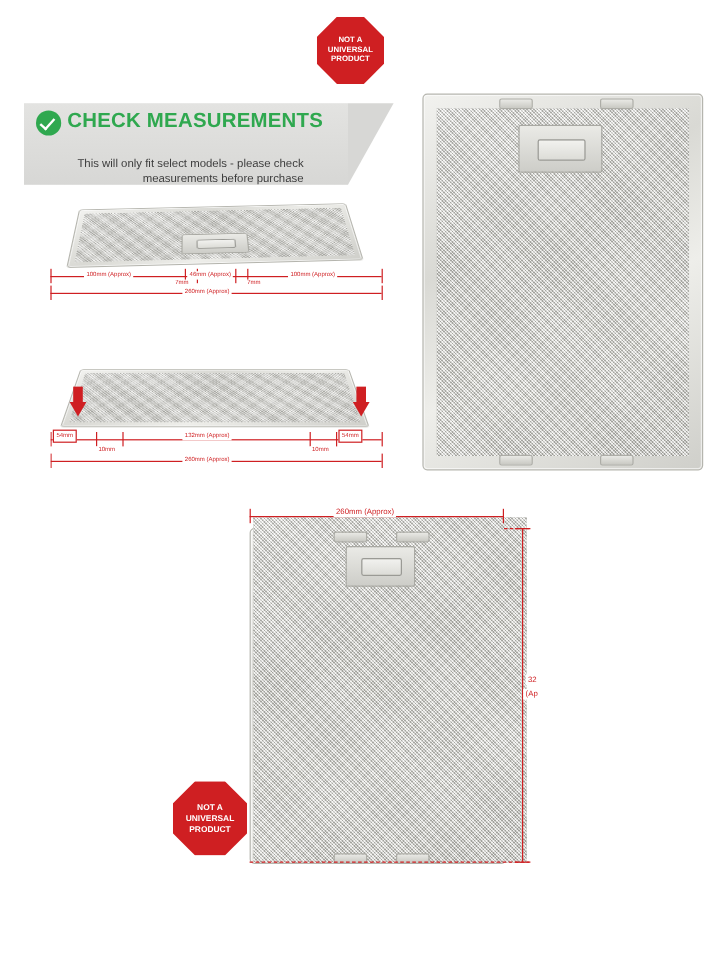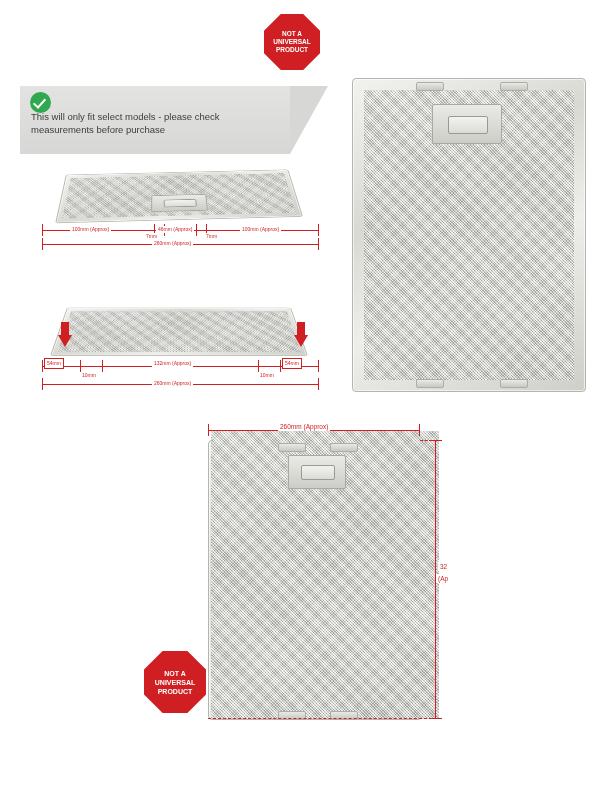--- a/index.html
+++ b/index.html
@@ -77,25 +77,26 @@
   .banner-title {
     position: absolute;
     left: 36px; top: 5px;
     font-size: 17px;
     font-weight: bold;
     color: #2fa84f;
     letter-spacing: 0.2px;
   }
   .banner-sub {
     position: absolute;
-    left: 11px; top: 24px;
+    left: 11px; top: 44px;
     width: 222px;
     font-size: 9.5px;
     line-height: 13px;
     color: #3c3c3c;
+    text-align: right;
   }
 
   
   .octagon {
     background: #cf1f22;
     color: #fff;
     text-align: center;
     font-size: 6.5px;
     font-weight: bold;
     line-height: 8px;
@@ -271,20 +272,21 @@
 </style>
 </head>
 <body>
 
 <div class="stage">
 
   <div id="panel-topleft">
 
     <div class="banner">
       <span class="banner-check"></span>
+      <div class="banner-title">CHECK MEASUREMENTS</div>
       <div class="banner-sub">This will only fit select models - please check measurements before purchase</div>
     </div>
 
     <div id="diagram-a">
       <div class="plate">
         <div class="frame"></div>
         <div class="mesh"></div>
         <div class="handle"></div>
       </div>
 

